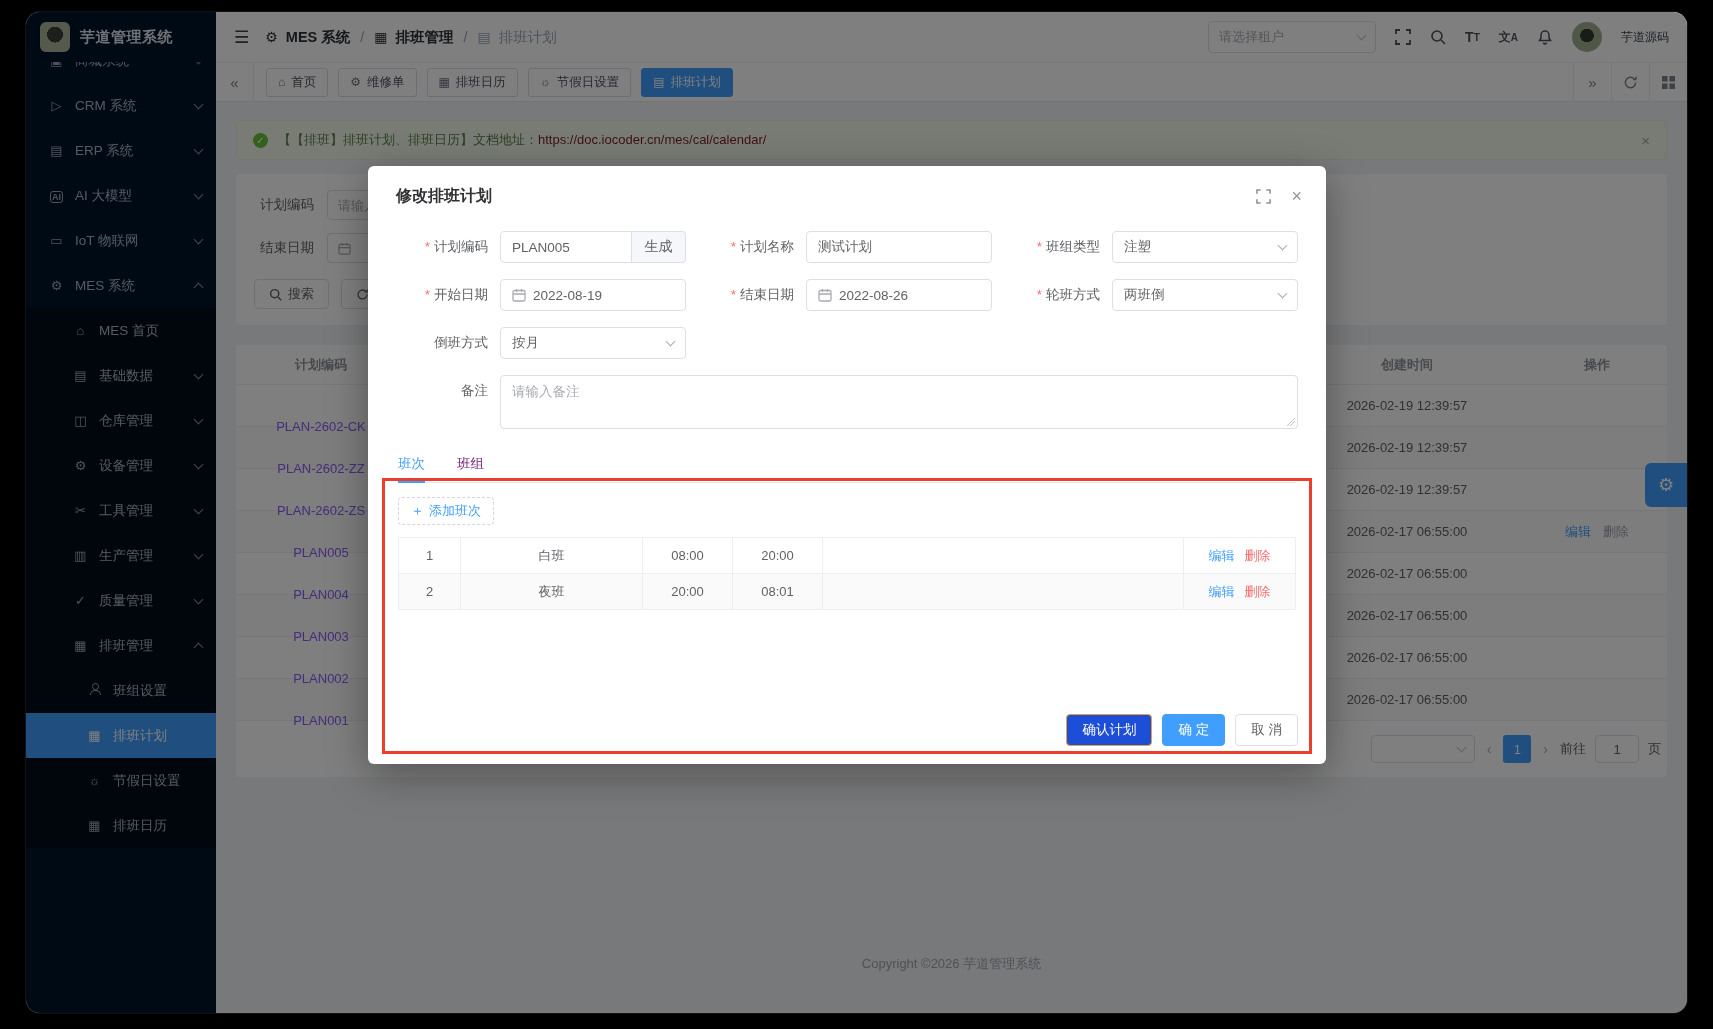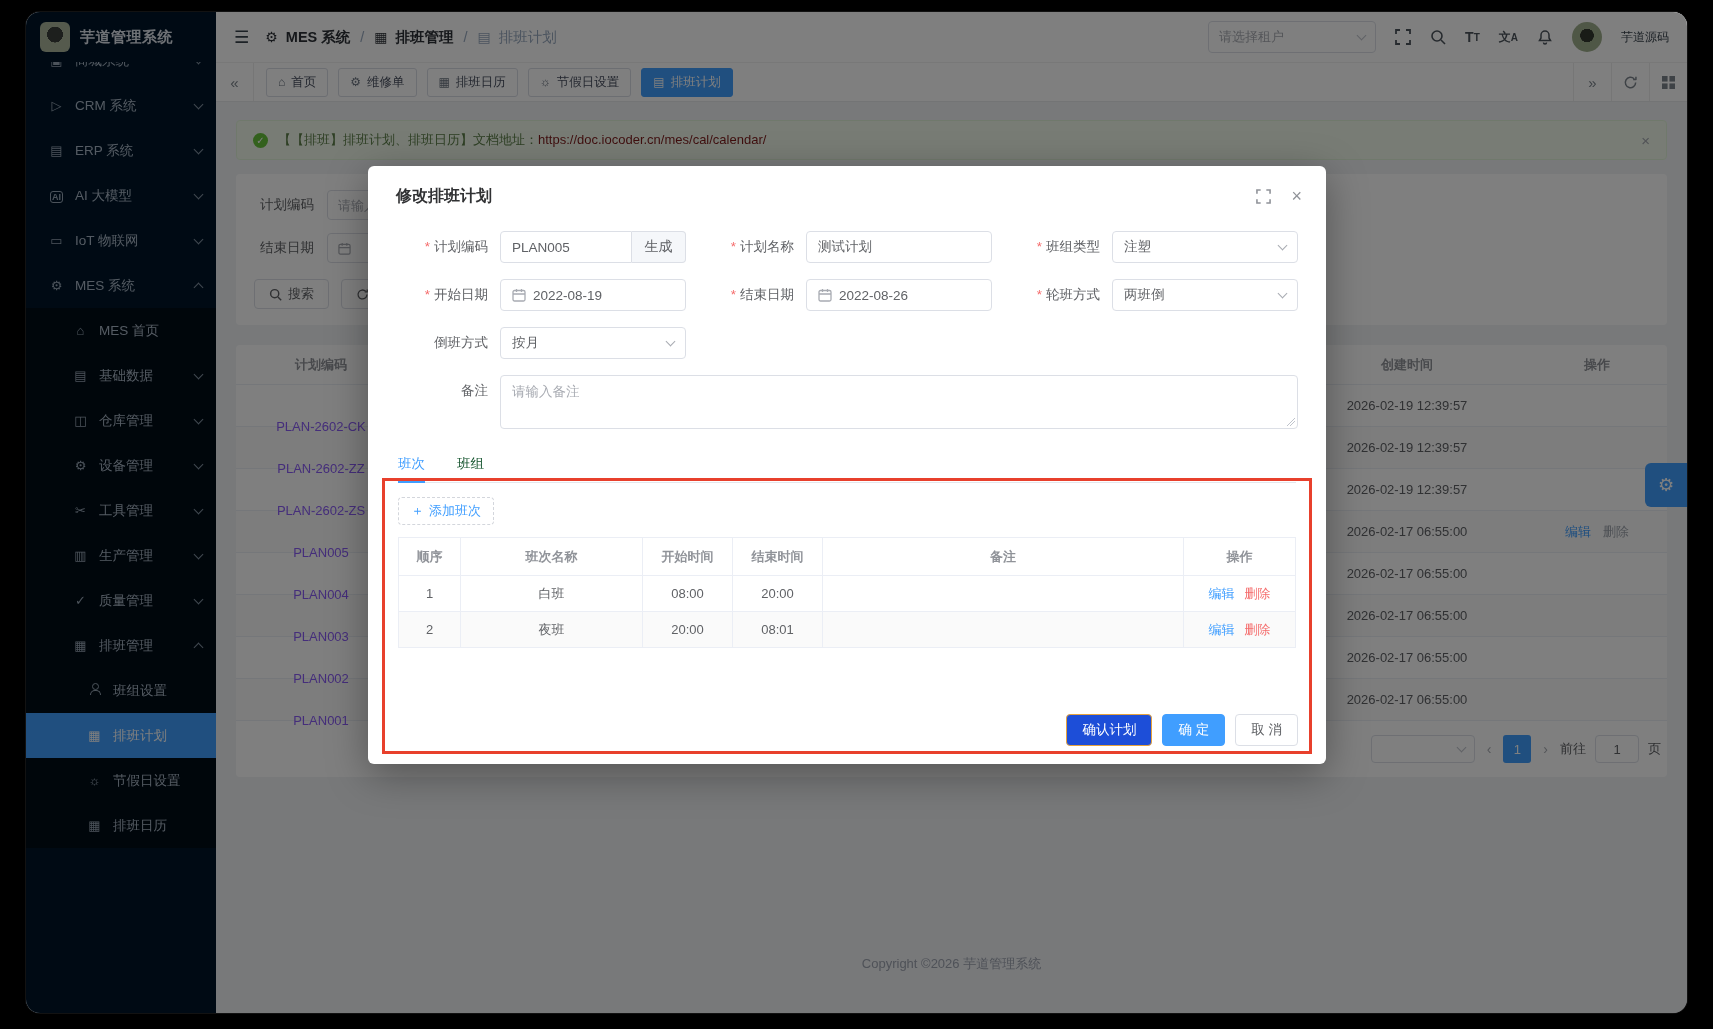--- a/index.html
+++ b/index.html
@@ -119,21 +119,21 @@
   .append { width:54px; background:#f5f7fa; border:1px solid #dcdfe6; border-left:none; border-radius:0 4px 4px 0; display:flex; align-items:center; justify-content:center; font-size:14px; color:#606266; cursor:pointer; }
   .dinput { border:none; outline:none; width:100%; font-size:13.5px; color:#606266; font-family:inherit; background:transparent; }
   .cal { color:#a8abb2; margin-right:7px; display:flex; }
   .remark { grid-column:2 / 7; height:54px; border:1px solid #dcdfe6; border-radius:4px; position:relative; padding:7px 11px; font-size:13.5px; color:#a8abb2; }
   .rs-handle { position:absolute; right:2px; bottom:2px; width:9px; height:9px;
     background:linear-gradient(135deg, transparent 0 50%, #c0c4cc 50% 56%, transparent 56% 70%, #c0c4cc 70% 76%, transparent 76%); }
 
   .redbox { position:absolute; left:14px; right:14px; top:312px; bottom:10px; border:3px solid #e8402c; z-index:5; pointer-events:none; }
 
   .d-tabs { margin:26px 30px 0; border-bottom:1px solid #e4e7ed; display:flex; gap:32px; }
-  .d-tab { font-size:13.5px; color:#14532d; padding-bottom:9px; cursor:pointer; position:relative; }
+  .d-tab { font-size:13.5px; color:#701a75; padding-bottom:9px; cursor:pointer; position:relative; }
   .d-tab.on { color:#409eff; }
   .d-tab.on::after { content:""; position:absolute; left:0; right:0; bottom:-1px; height:2px; background:#409eff; }
 
   .add-btn { margin:14px 0 0 30px; height:28px; display:inline-flex; align-items:center; gap:5px; padding:0 12px; border:1px dashed #d3d6dc; border-radius:4px; background:#fff; color:#409eff; font-size:13px; cursor:pointer; font-family:inherit; }
 
   .stable { margin:12px 30px 0; width:calc(100% - 60px); border-collapse:collapse; border:1px solid #ebeef5; font-size:13px; }
   .stable th { height:38px; color:#909399; font-weight:bold; border:1px solid #ebeef5; background:#fff; }
   .stable td { height:36px; color:#606266; border:1px solid #ebeef5; text-align:center; }
   .stable tr.stripe td { background:#fafafa; }
   .s-edit { color:#409eff; margin-right:10px; cursor:pointer; }
@@ -544,28 +544,20 @@
     <table class="stable">
       <colgroup>
           <col style="width:62px">
           <col style="width:182px">
           <col style="width:90px">
           <col style="width:90px">
           <col>
           <col style="width:112px">
         </colgroup>
       <tbody>
-          <tr>
-        <th>顺序</th>
-        <th>班次名称</th>
-        <th>开始时间</th>
-        <th>结束时间</th>
-        <th>备注</th>
-        <th>操作</th>
-      </tr>
       <tr>
         <td>1</td>
         <td>白班</td>
         <td>08:00</td>
         <td>20:00</td>
         <td></td>
         <td><span class="s-edit">编辑</span><span class="s-del">删除</span></td>
       </tr>
       <tr class="stripe">
         <td>2</td>

